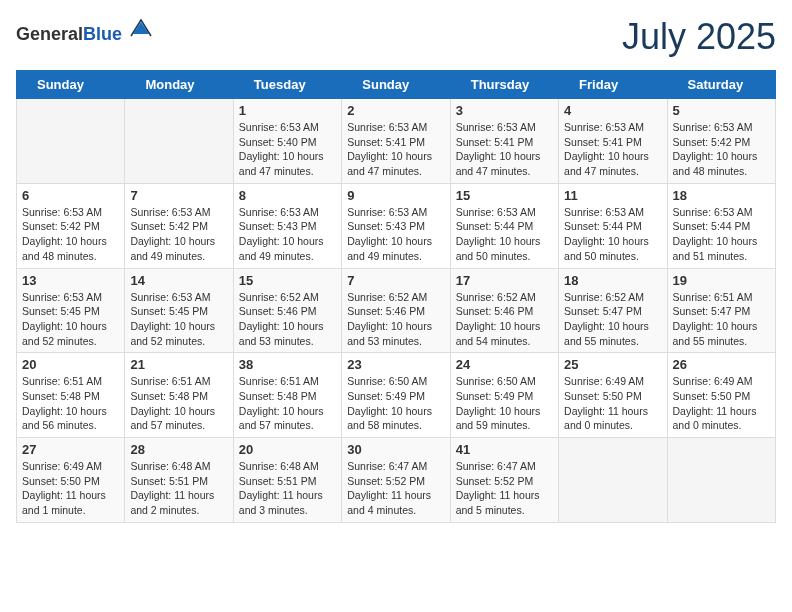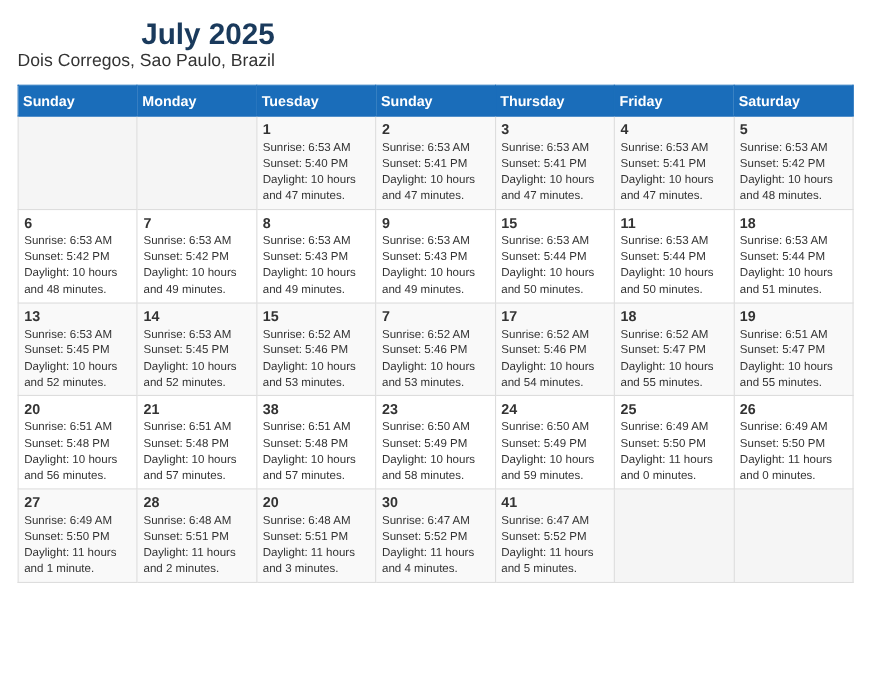--- a/index.html
+++ b/index.html
@@ -32,39 +32,39 @@
     }
     .logo-icon {
       width: 24px;
       height: 24px;
       margin-left: 2px;
     }
     .title-block {
       text-align: right;
     }
     .month-title {
-      font-size: 27px;
+      font-size: 36px;
       color: #1a3a5c;
-      font-weight: bold;
+      font-weight: normal;
     }
     .location-title {
       font-size: 16px;
       color: #333;
     }
     .calendar {
       width: 100%;
       border-collapse: collapse;
       border: 1px solid #ccc;
     }
     .calendar th {
       background-color: #1a6dba;
       color: #fff;
       font-size: 13px;
       font-weight: bold;
-      padding: 6px 4px;
+      padding: 6px 20px;
       text-align: left;
       border: 1px solid #1a6dba;
     }
     .calendar td {
       vertical-align: top;
       border: 1px solid #ddd;
       padding: 4px 5px;
       width: 108px;
       min-height: 80px;
       font-size: 10.5px;
@@ -90,23 +90,31 @@
       color: #333;
     }
     .empty-cell {
       background: #f5f5f5 !important;
     }
   </style>
 </head>
 <body>
 
 <div class="header">
+  <div class="logo">
+    <div>
+      <span class="logo-text-general">General</span><span class="logo-text-blue">Blue</span>
+      <svg class="logo-icon" viewBox="0 0 24 24" fill="none">
+        <path d="M4 18 L12 6 L20 18" fill="#1a6dba" stroke="none"></path>
+        <path d="M2 20 L12 4 L22 20" fill="none" stroke="#1a3a5c" stroke-width="1.5"></path>
+      </svg>
+    </div>
+  </div>
   <div class="title-block">
     <div class="month-title">July 2025</div>
-    <div class="location-title">Dois Corregos, Sao Paulo, Brazil</div>
   </div>
 </div>
 
 <table class="calendar">
   <thead>
     <tr>
     <th>Sunday</th>
         <th>Monday</th>
         <th>Tuesday</th>
         <th>Sunday</th>

